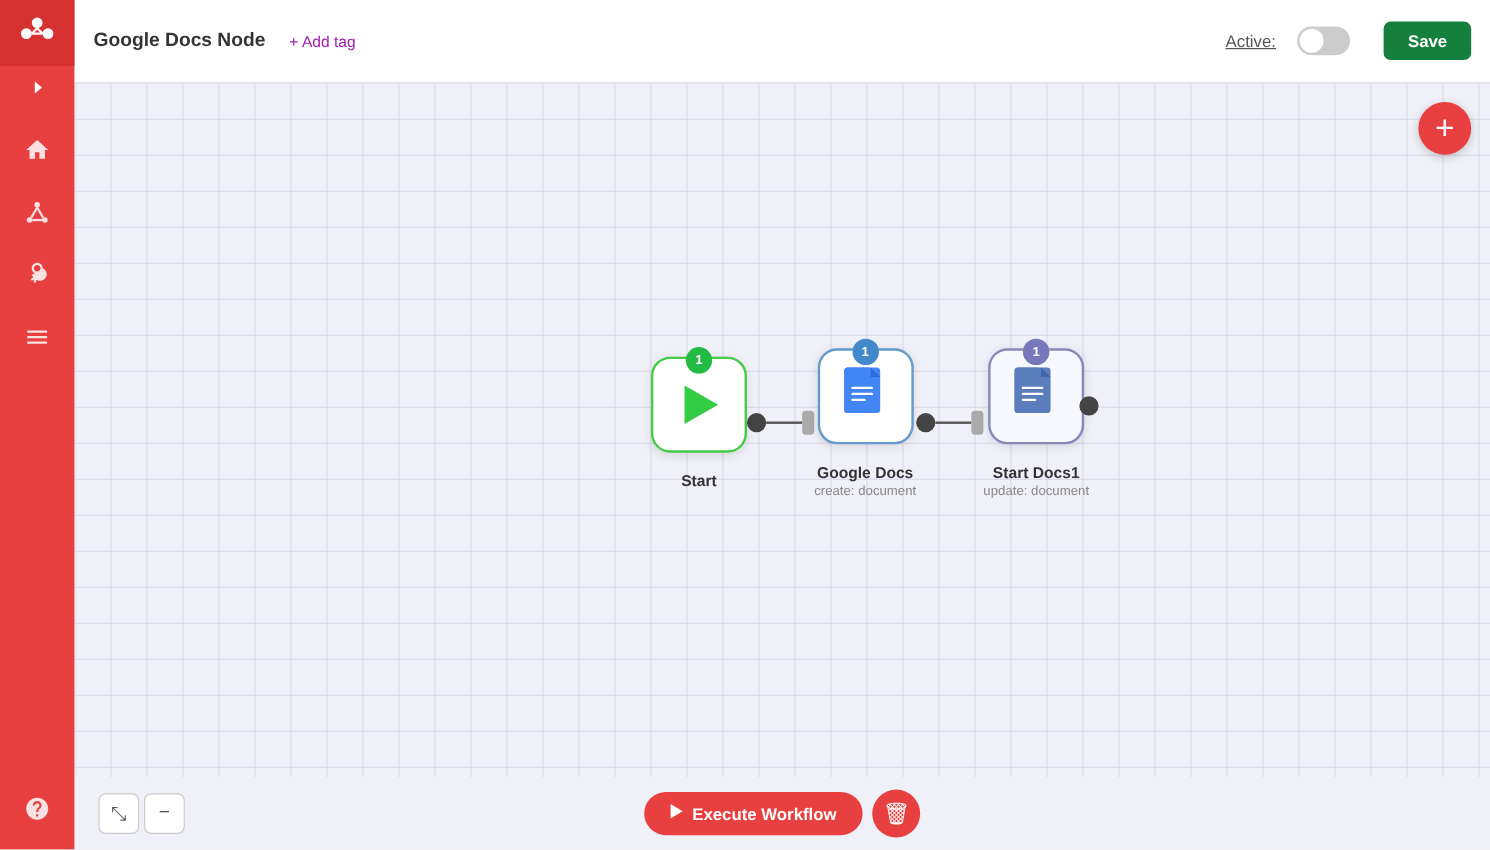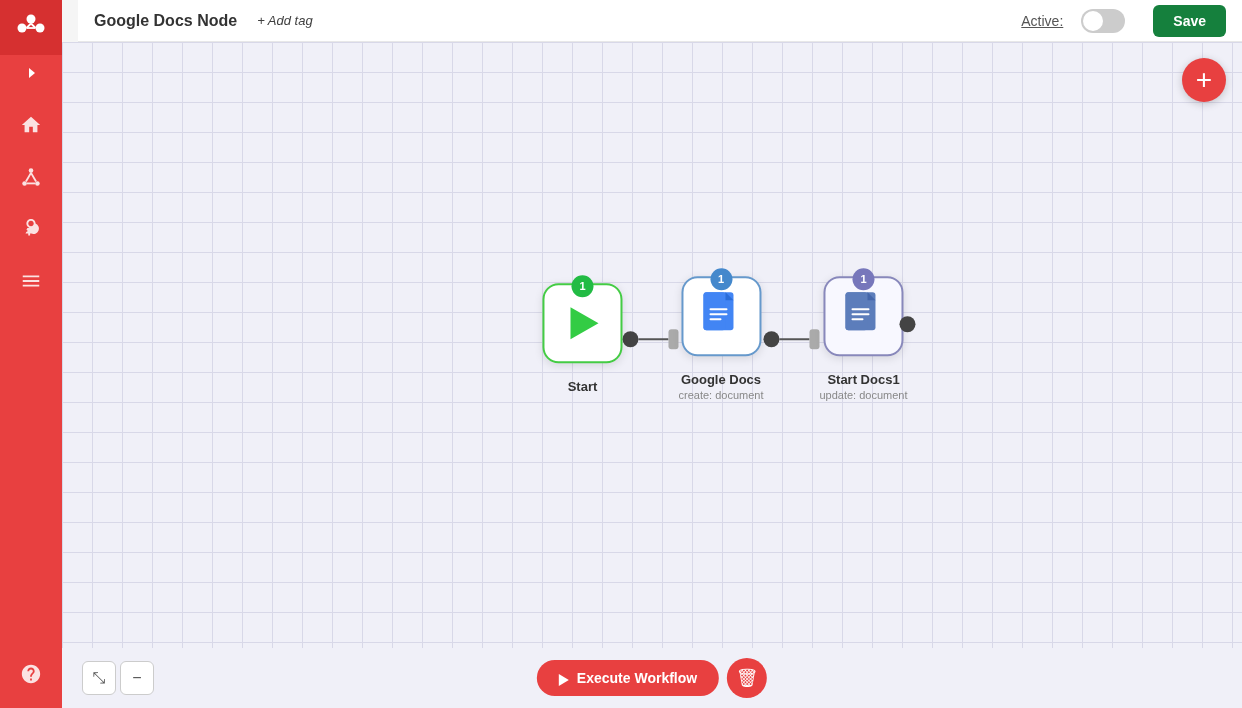--- a/index.html
+++ b/index.html
@@ -62,43 +62,41 @@
     
     .main {
       flex: 1;
       display: flex;
       flex-direction: column;
       overflow: hidden;
     }
 
     
     .header {
-      height: 42px;
+      height: 69px;
       background: white;
       border-bottom: 1px solid #e8e8e8;
       display: flex;
       align-items: center;
       padding: 0 16px;
       gap: 12px;
       z-index: 5;
-      margin-left: 16px;
     }
     .header-title {
       font-size: 16px;
       font-weight: 600;
       color: #333;
     }
     .add-tag-btn {
       font-size: 13px;
-      color: #404040;
+      color: #a21caf;
       cursor: pointer;
       background: none;
       border: none;
       padding: 4px 8px;
-      font-style: italic;
     }
     .header-spacer { flex: 1; }
     .active-label {
       font-size: 14px;
       color: #555;
       margin-right: 6px;
       text-decoration: underline;
     }
     .toggle {
       position: relative;
@@ -290,21 +288,21 @@
     .execute-btn {
       background: #e84040;
       color: white;
       border: none;
       border-radius: 24px;
       padding: 10px 22px;
       font-size: 14px;
       font-weight: 600;
       cursor: pointer;
       display: flex;
-      align-items: flex-end;
+      align-items: flex-start;
       gap: 8px;
     }
     .execute-play {
       width: 0;
       height: 0;
       border-style: solid;
       border-width: 6px 0 6px 10px;
       border-color: transparent transparent transparent white;
     }
     .delete-btn {

